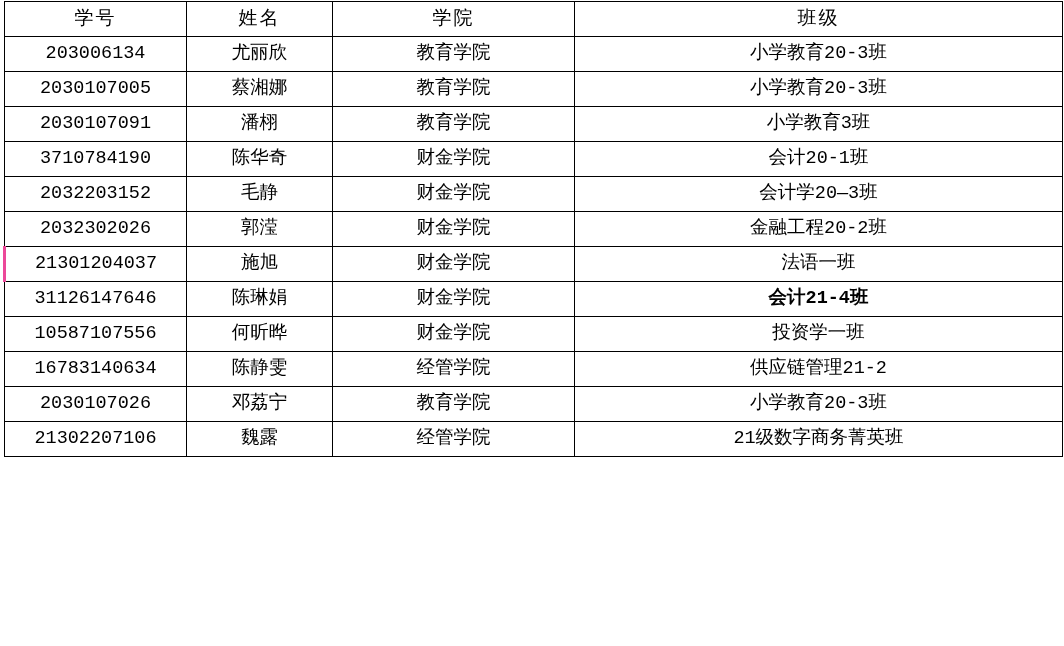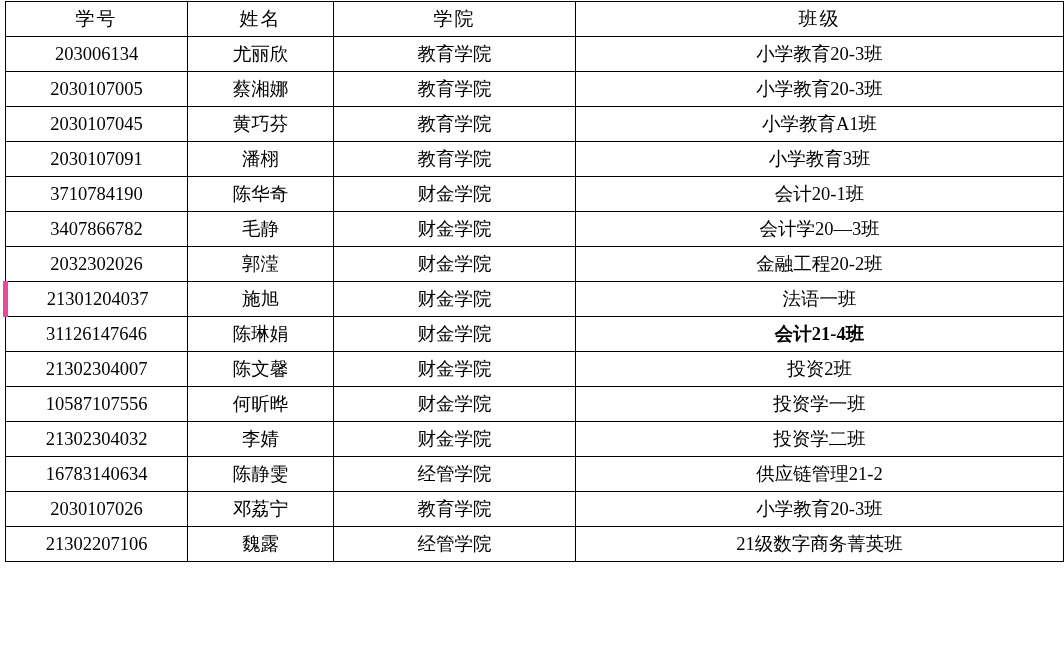--- a/index.html
+++ b/index.html
@@ -11,20 +11,21 @@
     width: 1064px;
     height: 646px;
     font-family: "Liberation Serif", "DejaVu Serif", serif;
     color: #000000;
     overflow: hidden;
   }
   #sheet {
     width: 1064px;
     height: 646px;
     position: relative;
+    font-family: Liberation Mono, monospace;
   }
   table.roster {
     border-collapse: collapse;
     table-layout: fixed;
     width: 1058px;
     margin-left: 3px;
     margin-top: 1px;
   }
   table.roster col.c-id    { width: 182px; }
   table.roster col.c-name  { width: 146px; }
@@ -45,21 +46,21 @@
   }
   table.roster th {
     font-weight: normal;
     font-size: 19px;
   }
   table.roster tr.header-row th {
     letter-spacing: 2px;
   }
   
   table.roster td.cell-hl-left {
-    border-left: 5px solid #ec4899;
+    border-left: 3px solid #ec4899;
   }
   table.roster td.strong {
     font-weight: bold;
   }
 </style>
 </head>
 <body>
 
 <div id="sheet">
   <table class="roster">
@@ -84,39 +85,33 @@
         <td>教育学院</td>
         <td>小学教育20-3班</td>
       </tr>
       <tr>
         <td>2030107005</td>
         <td>蔡湘娜</td>
         <td>教育学院</td>
         <td>小学教育20-3班</td>
       </tr>
       <tr>
-        <td>2030107045</td>
-        <td>黄巧芬</td>
-        <td>教育学院</td>
-        <td>小学教育A1班</td>
-      </tr>
-      <tr>
         <td>2030107091</td>
         <td>潘栩</td>
         <td>教育学院</td>
         <td>小学教育3班</td>
       </tr>
       <tr>
         <td>3710784190</td>
         <td>陈华奇</td>
         <td>财金学院</td>
         <td>会计20-1班</td>
       </tr>
       <tr>
-        <td>3407866782</td>
+        <td>2032203152</td>
         <td>毛静</td>
         <td>财金学院</td>
         <td>会计学20—3班</td>
       </tr>
       <tr>
         <td>2032302026</td>
         <td>郭滢</td>
         <td>财金学院</td>
         <td>金融工程20-2班</td>
       </tr>
@@ -126,36 +121,24 @@
         <td>财金学院</td>
         <td>法语一班</td>
       </tr>
       <tr>
         <td>31126147646</td>
         <td>陈琳娟</td>
         <td>财金学院</td>
         <td class="strong">会计21-4班</td>
       </tr>
       <tr>
-        <td>21302304007</td>
-        <td>陈文馨</td>
-        <td>财金学院</td>
-        <td>投资2班</td>
-      </tr>
-      <tr>
         <td>10587107556</td>
         <td>何昕晔</td>
         <td>财金学院</td>
         <td>投资学一班</td>
-      </tr>
-      <tr>
-        <td>21302304032</td>
-        <td>李婧</td>
-        <td>财金学院</td>
-        <td>投资学二班</td>
       </tr>
       <tr>
         <td>16783140634</td>
         <td>陈静雯</td>
         <td>经管学院</td>
         <td>供应链管理21-2</td>
       </tr>
       <tr>
         <td>2030107026</td>
         <td>邓荔宁</td>

